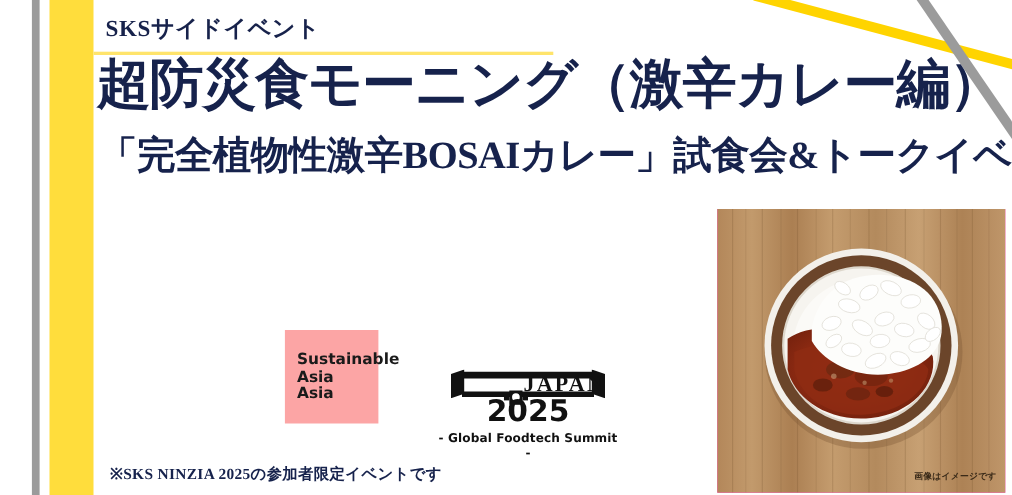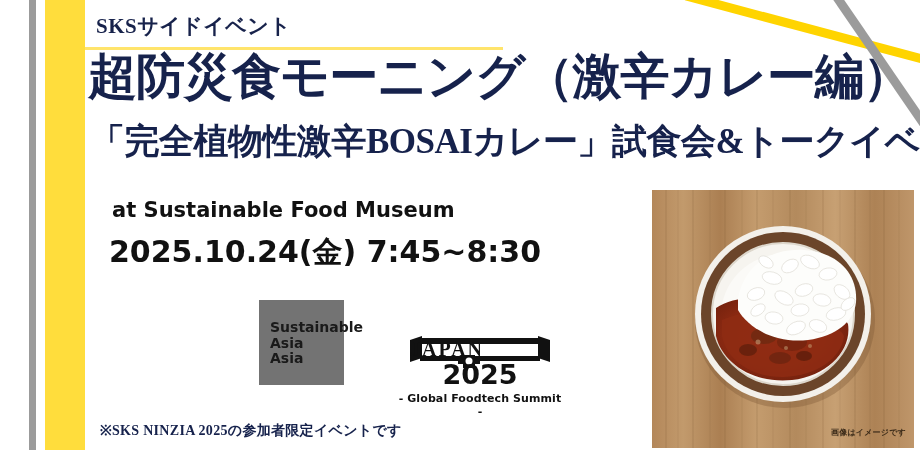--- a/index.html
+++ b/index.html
@@ -101,21 +101,21 @@
     text-align:center;
     font-family:"DejaVu Sans","Liberation Sans",sans-serif;
     font-size:21px;
     letter-spacing:1.5px;
     color:#232323;
   }
 
   
   .logo-sfa{
     position:absolute;left:163px;top:6px;width:85px;height:85px;
-    background:#737373;
+    background:#fca5a5;
   }
   .sfa-text{
     position:absolute;left:11px;top:20px;
     font-family:"DejaVu Sans","Liberation Sans",sans-serif;
     font-weight:bold;
     font-size:14px;
     line-height:1.12;
     color:#1a1a1a;
   }
 
@@ -127,21 +127,21 @@
     position:absolute;left:0;top:0;width:168px;text-align:center;
     font-family:"Liberation Serif","DejaVu Serif",serif;
     font-weight:bold;font-size:44px;line-height:1;
     letter-spacing:1px;color:#111111;
   }
   .sks-ribbon{
     position:absolute;left:14px;top:40px;width:140px;height:26px;
   }
   .sks-japan{
     position:absolute;left:14px;top:40px;width:140px;height:26px;
-    text-align:left;
+    text-align:right;
     font-family:"Liberation Serif","DejaVu Serif",serif;
     font-weight:bold;font-size:20px;line-height:26px;
     letter-spacing:2px;color:#111111;
   }
   .sks-year{
     position:absolute;left:0;top:64px;width:168px;text-align:center;
     font-family:"DejaVu Sans","Liberation Sans",sans-serif;
     font-weight:bold;font-size:27px;line-height:1.1;color:#111111;
   }
   .sks-tag{
@@ -191,22 +191,20 @@
     <line x1="686" y1="-4" x2="926" y2="60" stroke="#ffd400" stroke-width="9"></line>
     <line x1="836" y1="-4" x2="928" y2="130" stroke="#9b9b9b" stroke-width="9"></line>
   </svg>
 
   <div class="kicker">SKSサイドイベント</div>
   <div class="kicker-rule"></div>
 
   <div class="title">超防災食モーニング（激辛カレー編）</div>
   <div class="subtitle">「完全植物性激辛BOSAIカレー」試食会&amp;トークイベント</div>
 
-  <div class="venue">at Sustainable Food Museum</div>
-  <div class="datetime">2025.10.24(金) 7:45~8:30</div>
 
   <div class="logo-row">
 
 
     <div class="logo-sfa">
       <div class="sfa-text">
         <div>Sustainable</div>
         <div>Asia</div>
         <div>Asia</div>
       </div>

